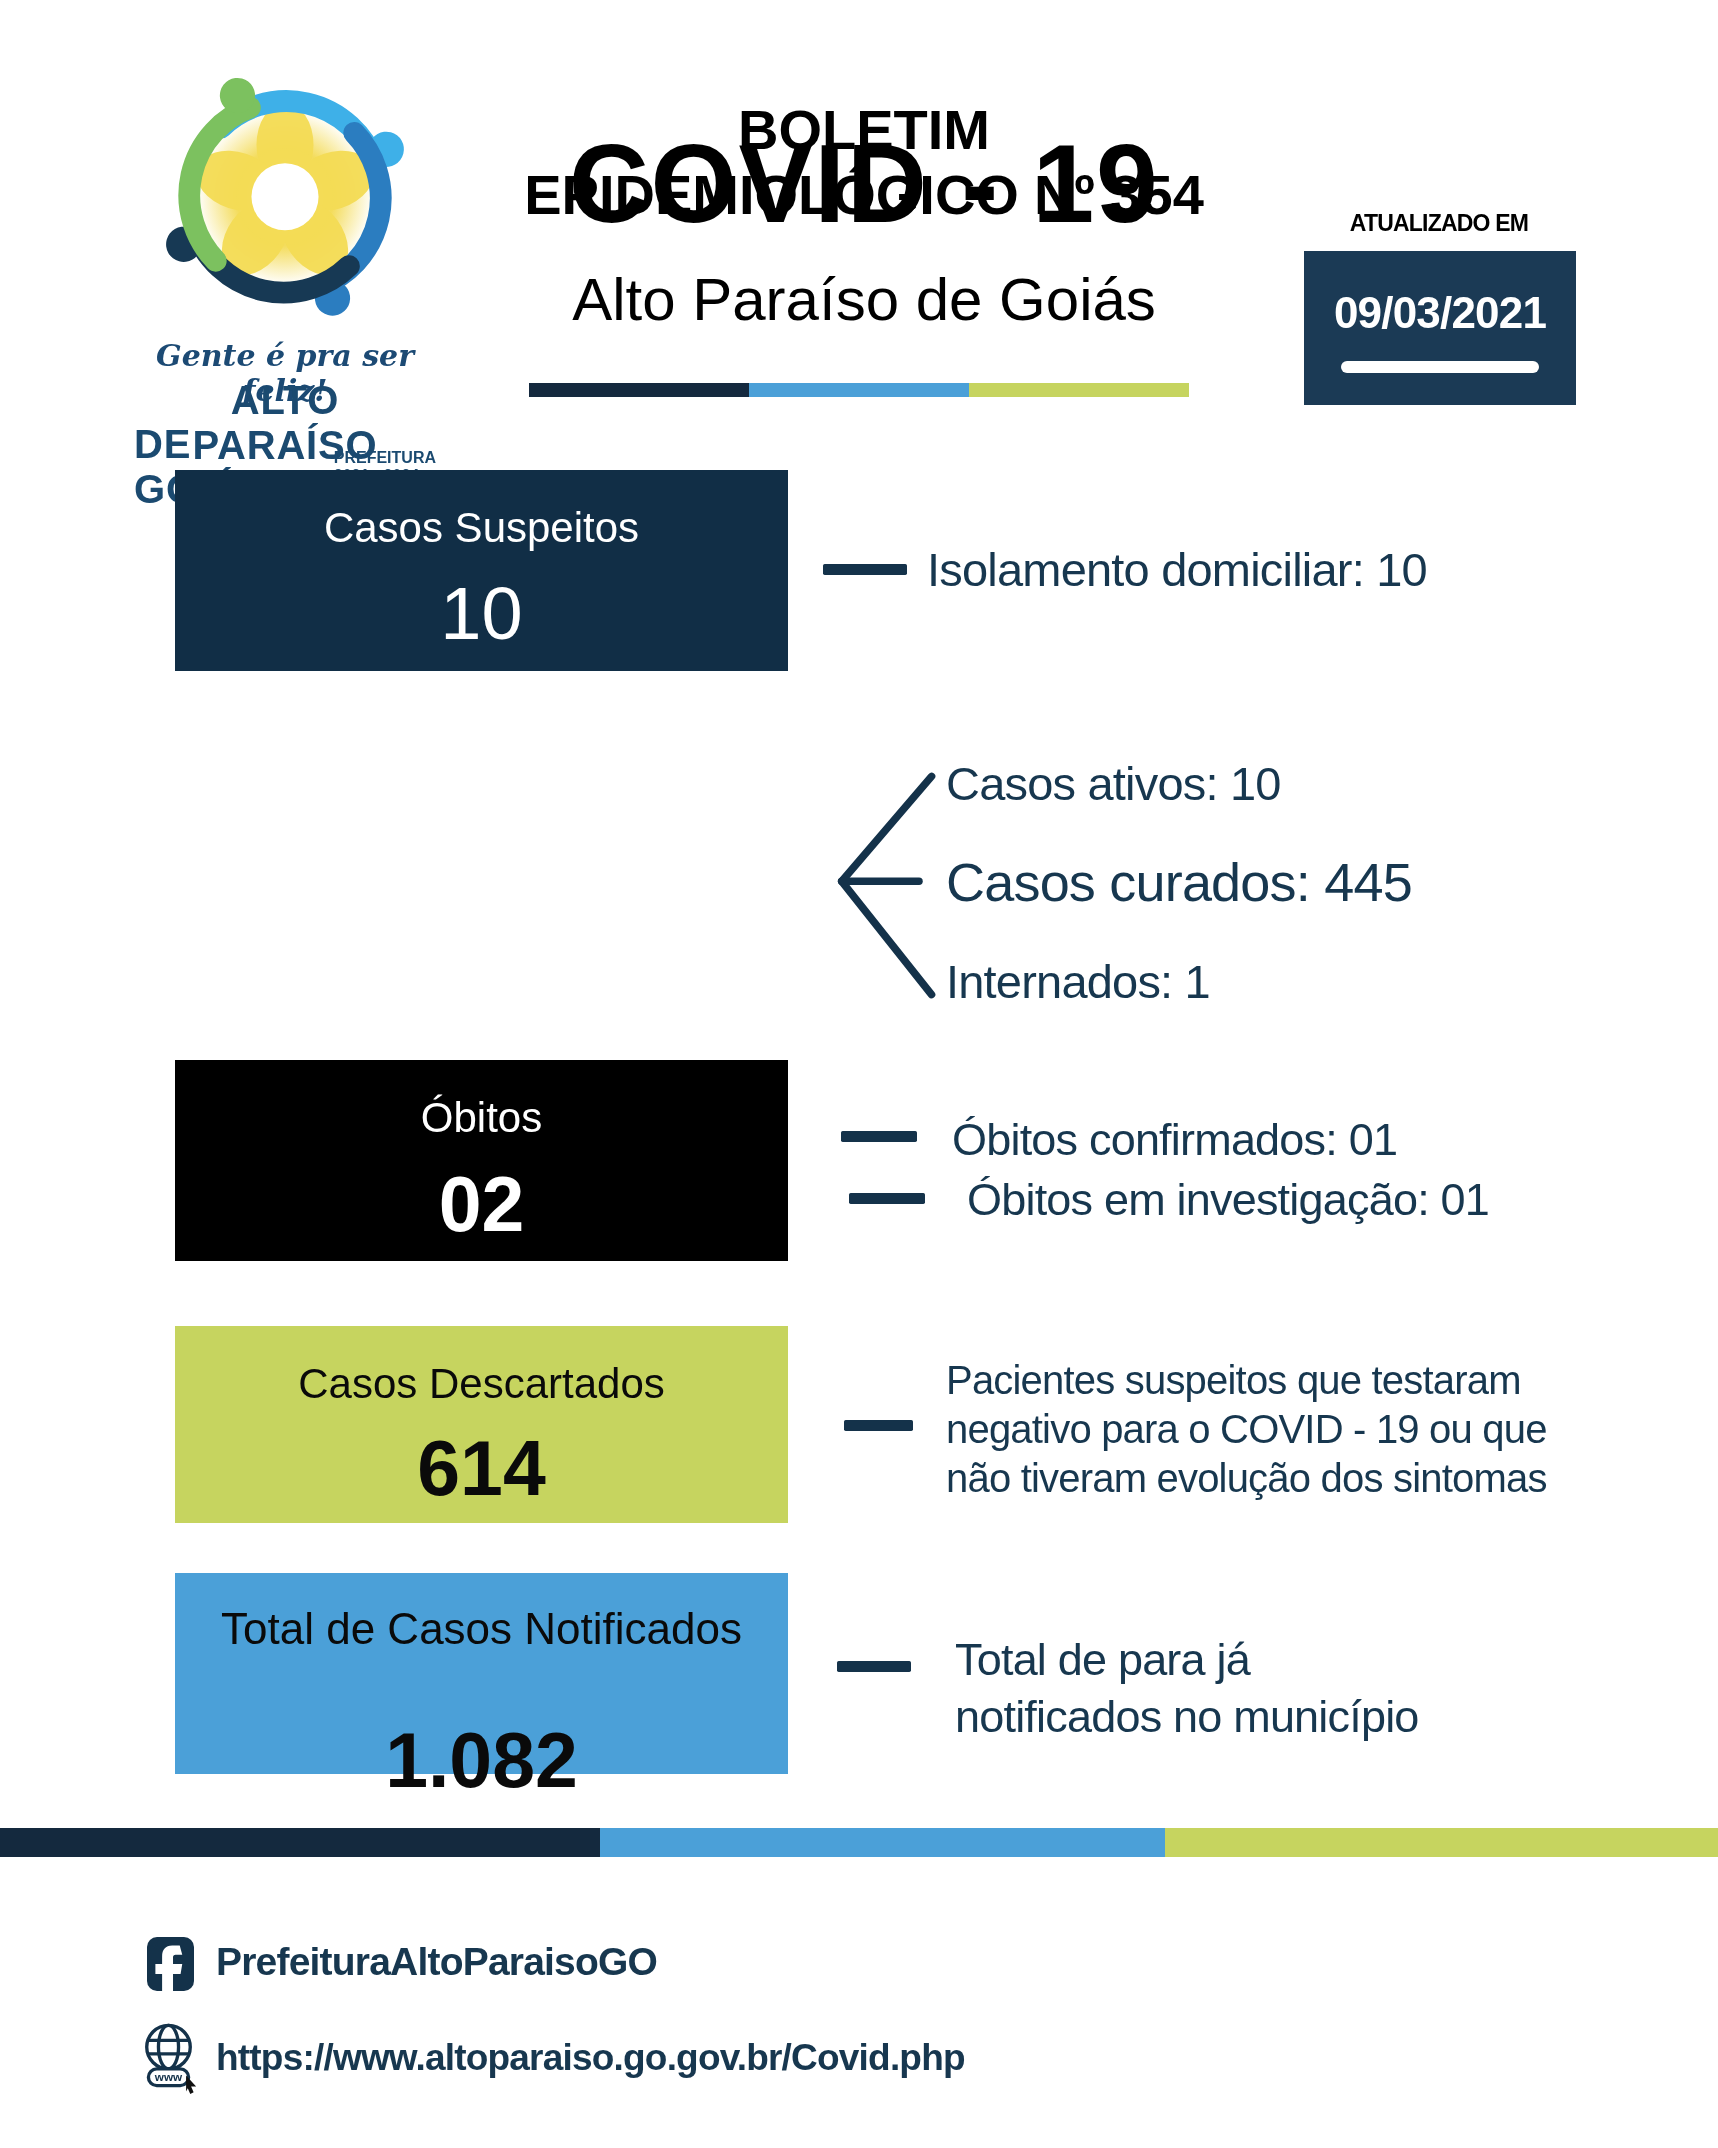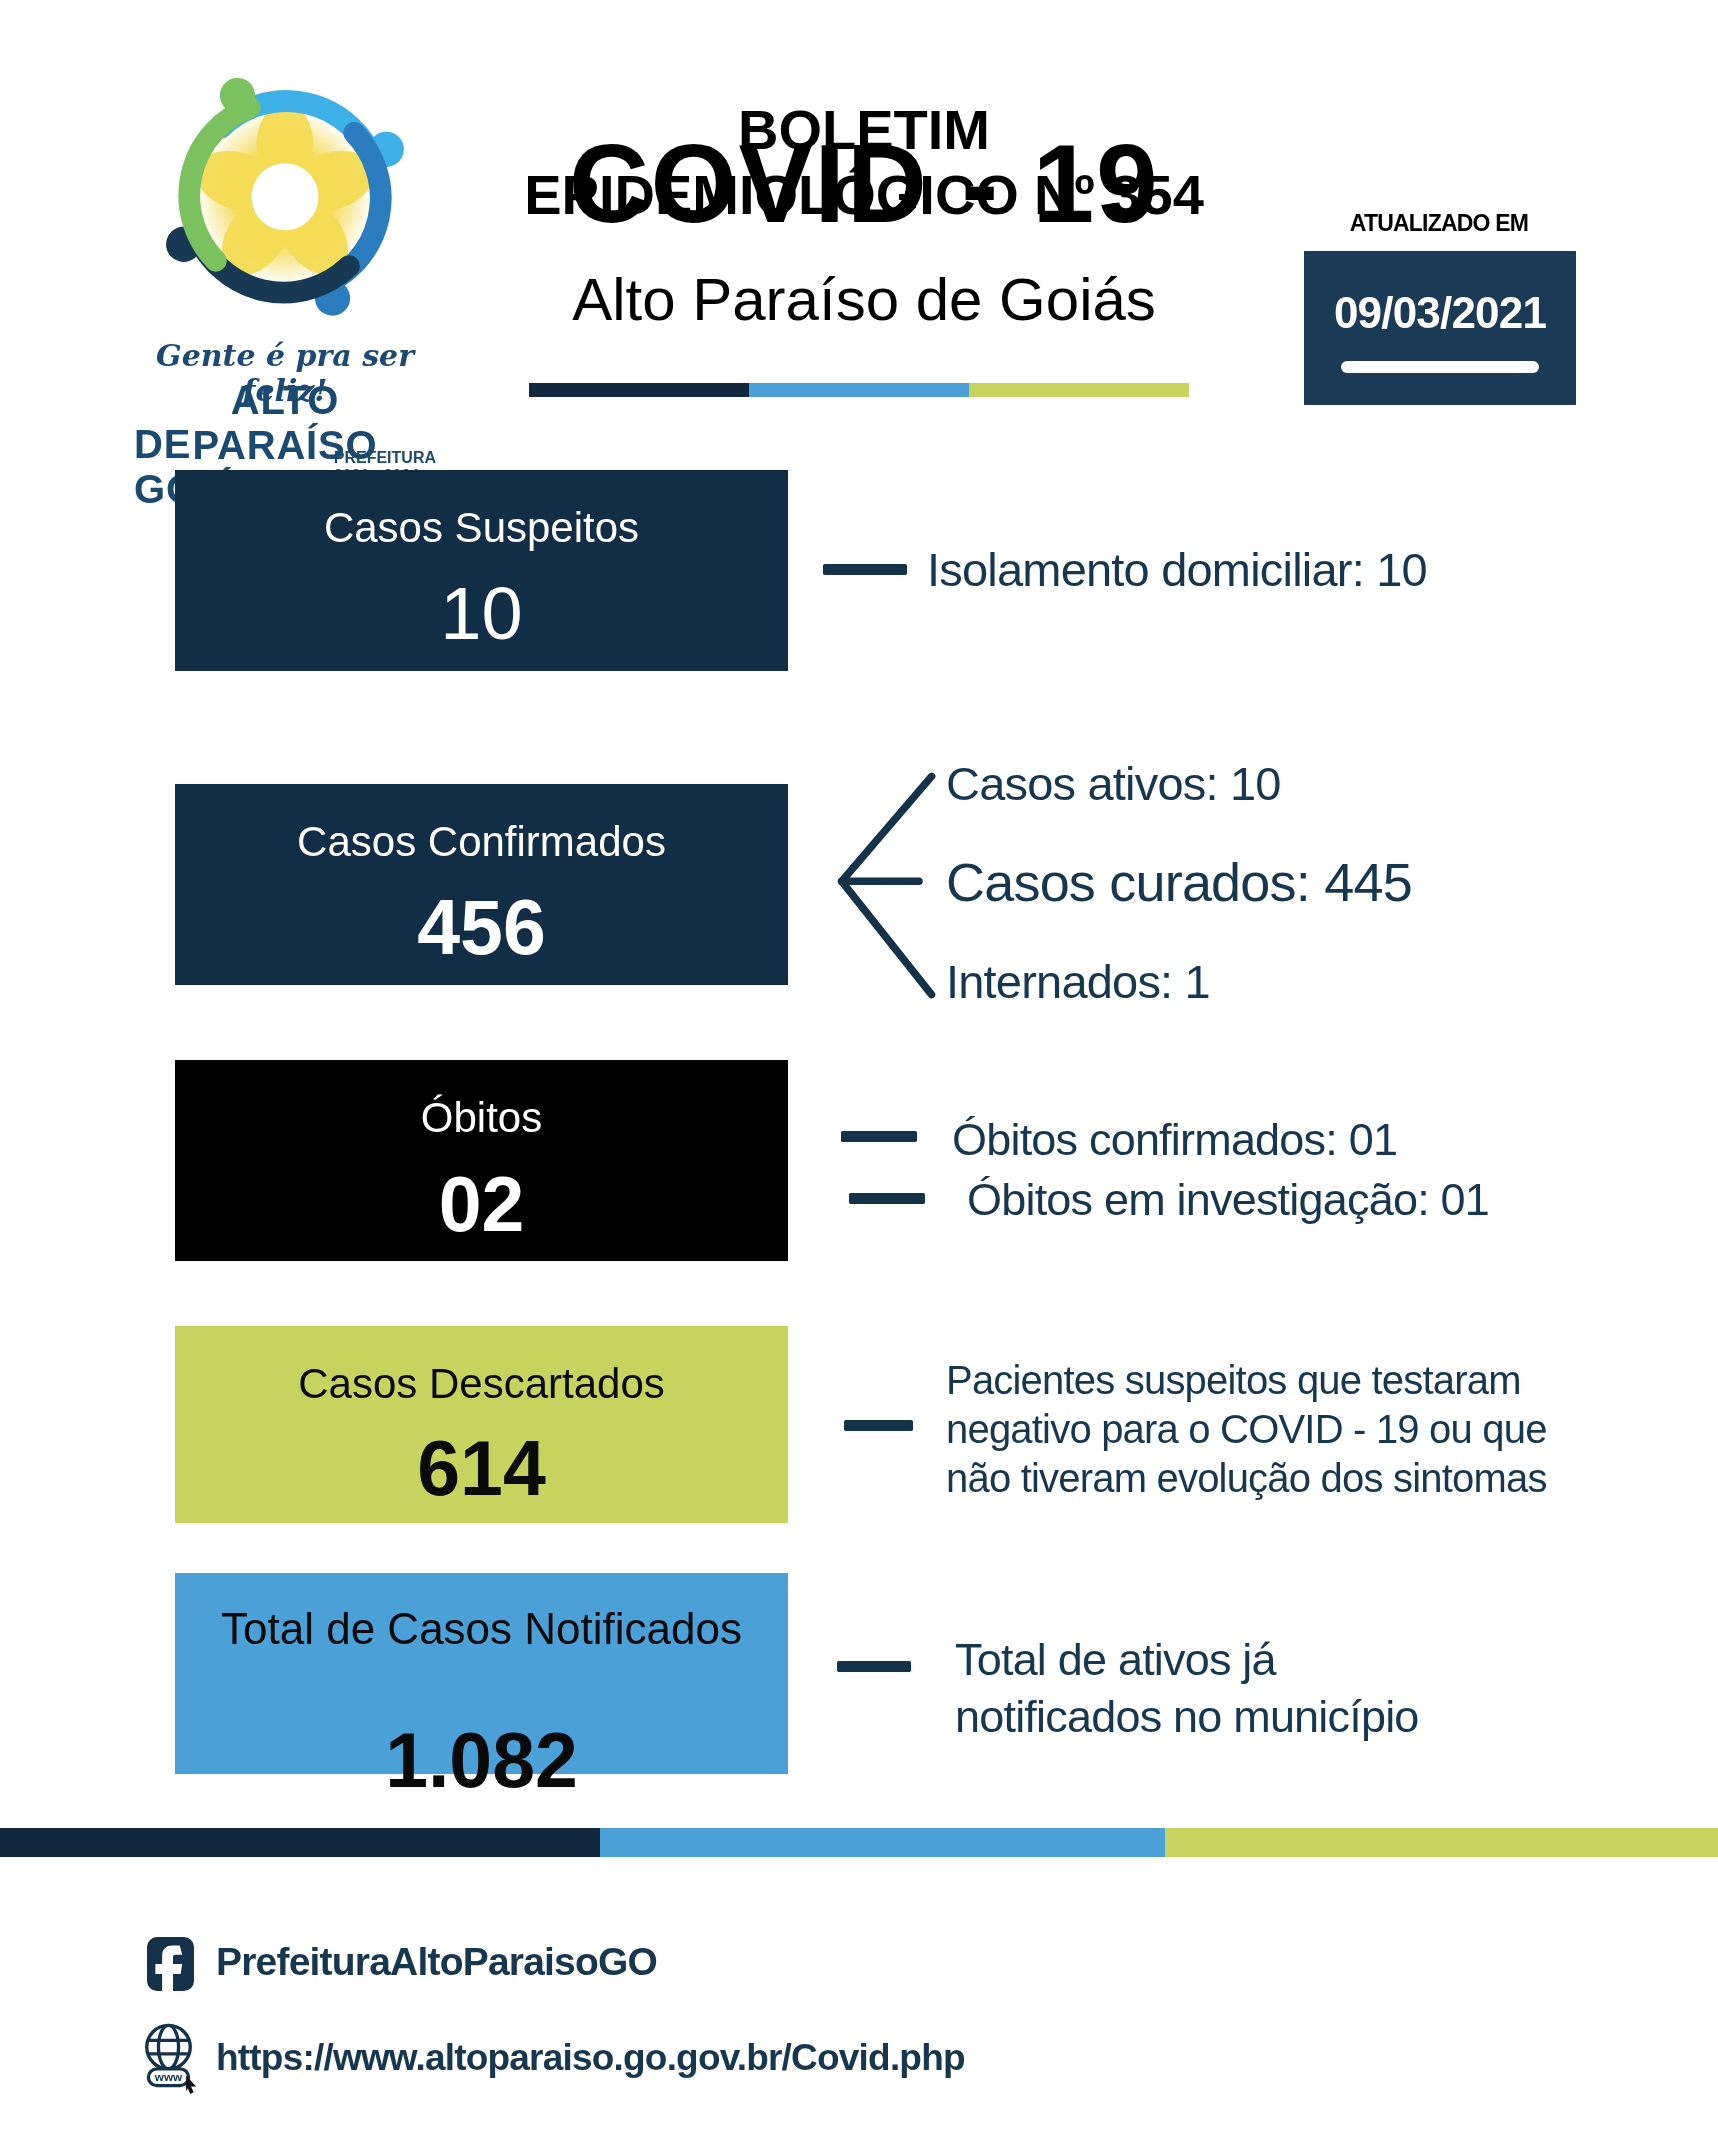--- a/index.html
+++ b/index.html
@@ -165,24 +165,20 @@
   <div class="abs date-box">
     <div class="date-value">09/03/2021</div>
     <div class="date-underline"></div>
   </div>
 
   <div id="card-suspects" class="abs card card-navy">
     <div class="card-title">Casos Suspeitos</div>
     <div class="card-value">10</div>
   </div>
 
-  <div id="card-confirmed" class="abs card card-navy">
-    <div class="card-title">Casos Confirmados</div>
-    <div class="card-value">456</div>
-  </div>
 
   <div id="card-deaths" class="abs card card-black">
     <div class="card-title">Óbitos</div>
     <div class="card-value">02</div>
   </div>
 
   <div id="card-discarded" class="abs card card-green">
     <div class="card-title">Casos Descartados</div>
     <div class="card-value">614</div>
   </div>
@@ -210,21 +206,21 @@
   <div id="note-deaths-1" class="abs note">Óbitos confirmados: 01</div>
   <div id="dash-deaths-2" class="abs dash"></div>
   <div id="note-deaths-2" class="abs note">Óbitos em investigação: 01</div>
 
   <div id="dash-discarded" class="abs dash"></div>
   <div id="note-discarded-1" class="abs note note-discarded">Pacientes suspeitos que testaram</div>
   <div id="note-discarded-2" class="abs note note-discarded">negativo para o COVID - 19 ou que</div>
   <div id="note-discarded-3" class="abs note note-discarded">não tiveram evolução dos sintomas</div>
 
   <div id="dash-notified" class="abs dash"></div>
-  <div id="note-notified-1" class="abs note">Total de ativos já</div>
+  <div id="note-notified-1" class="abs note">Total de para já</div>
   <div id="note-notified-2" class="abs note">notificados no município</div>
 
   <div class="abs footer-bar">
     <div class="seg-navy"></div>
     <div class="seg-blue"></div>
     <div class="seg-green"></div>
   </div>
 
   <div class="abs fb-icon">
     <svg viewBox="0 0 56 64" width="47" height="54" xmlns="http://www.w3.org/2000/svg">

